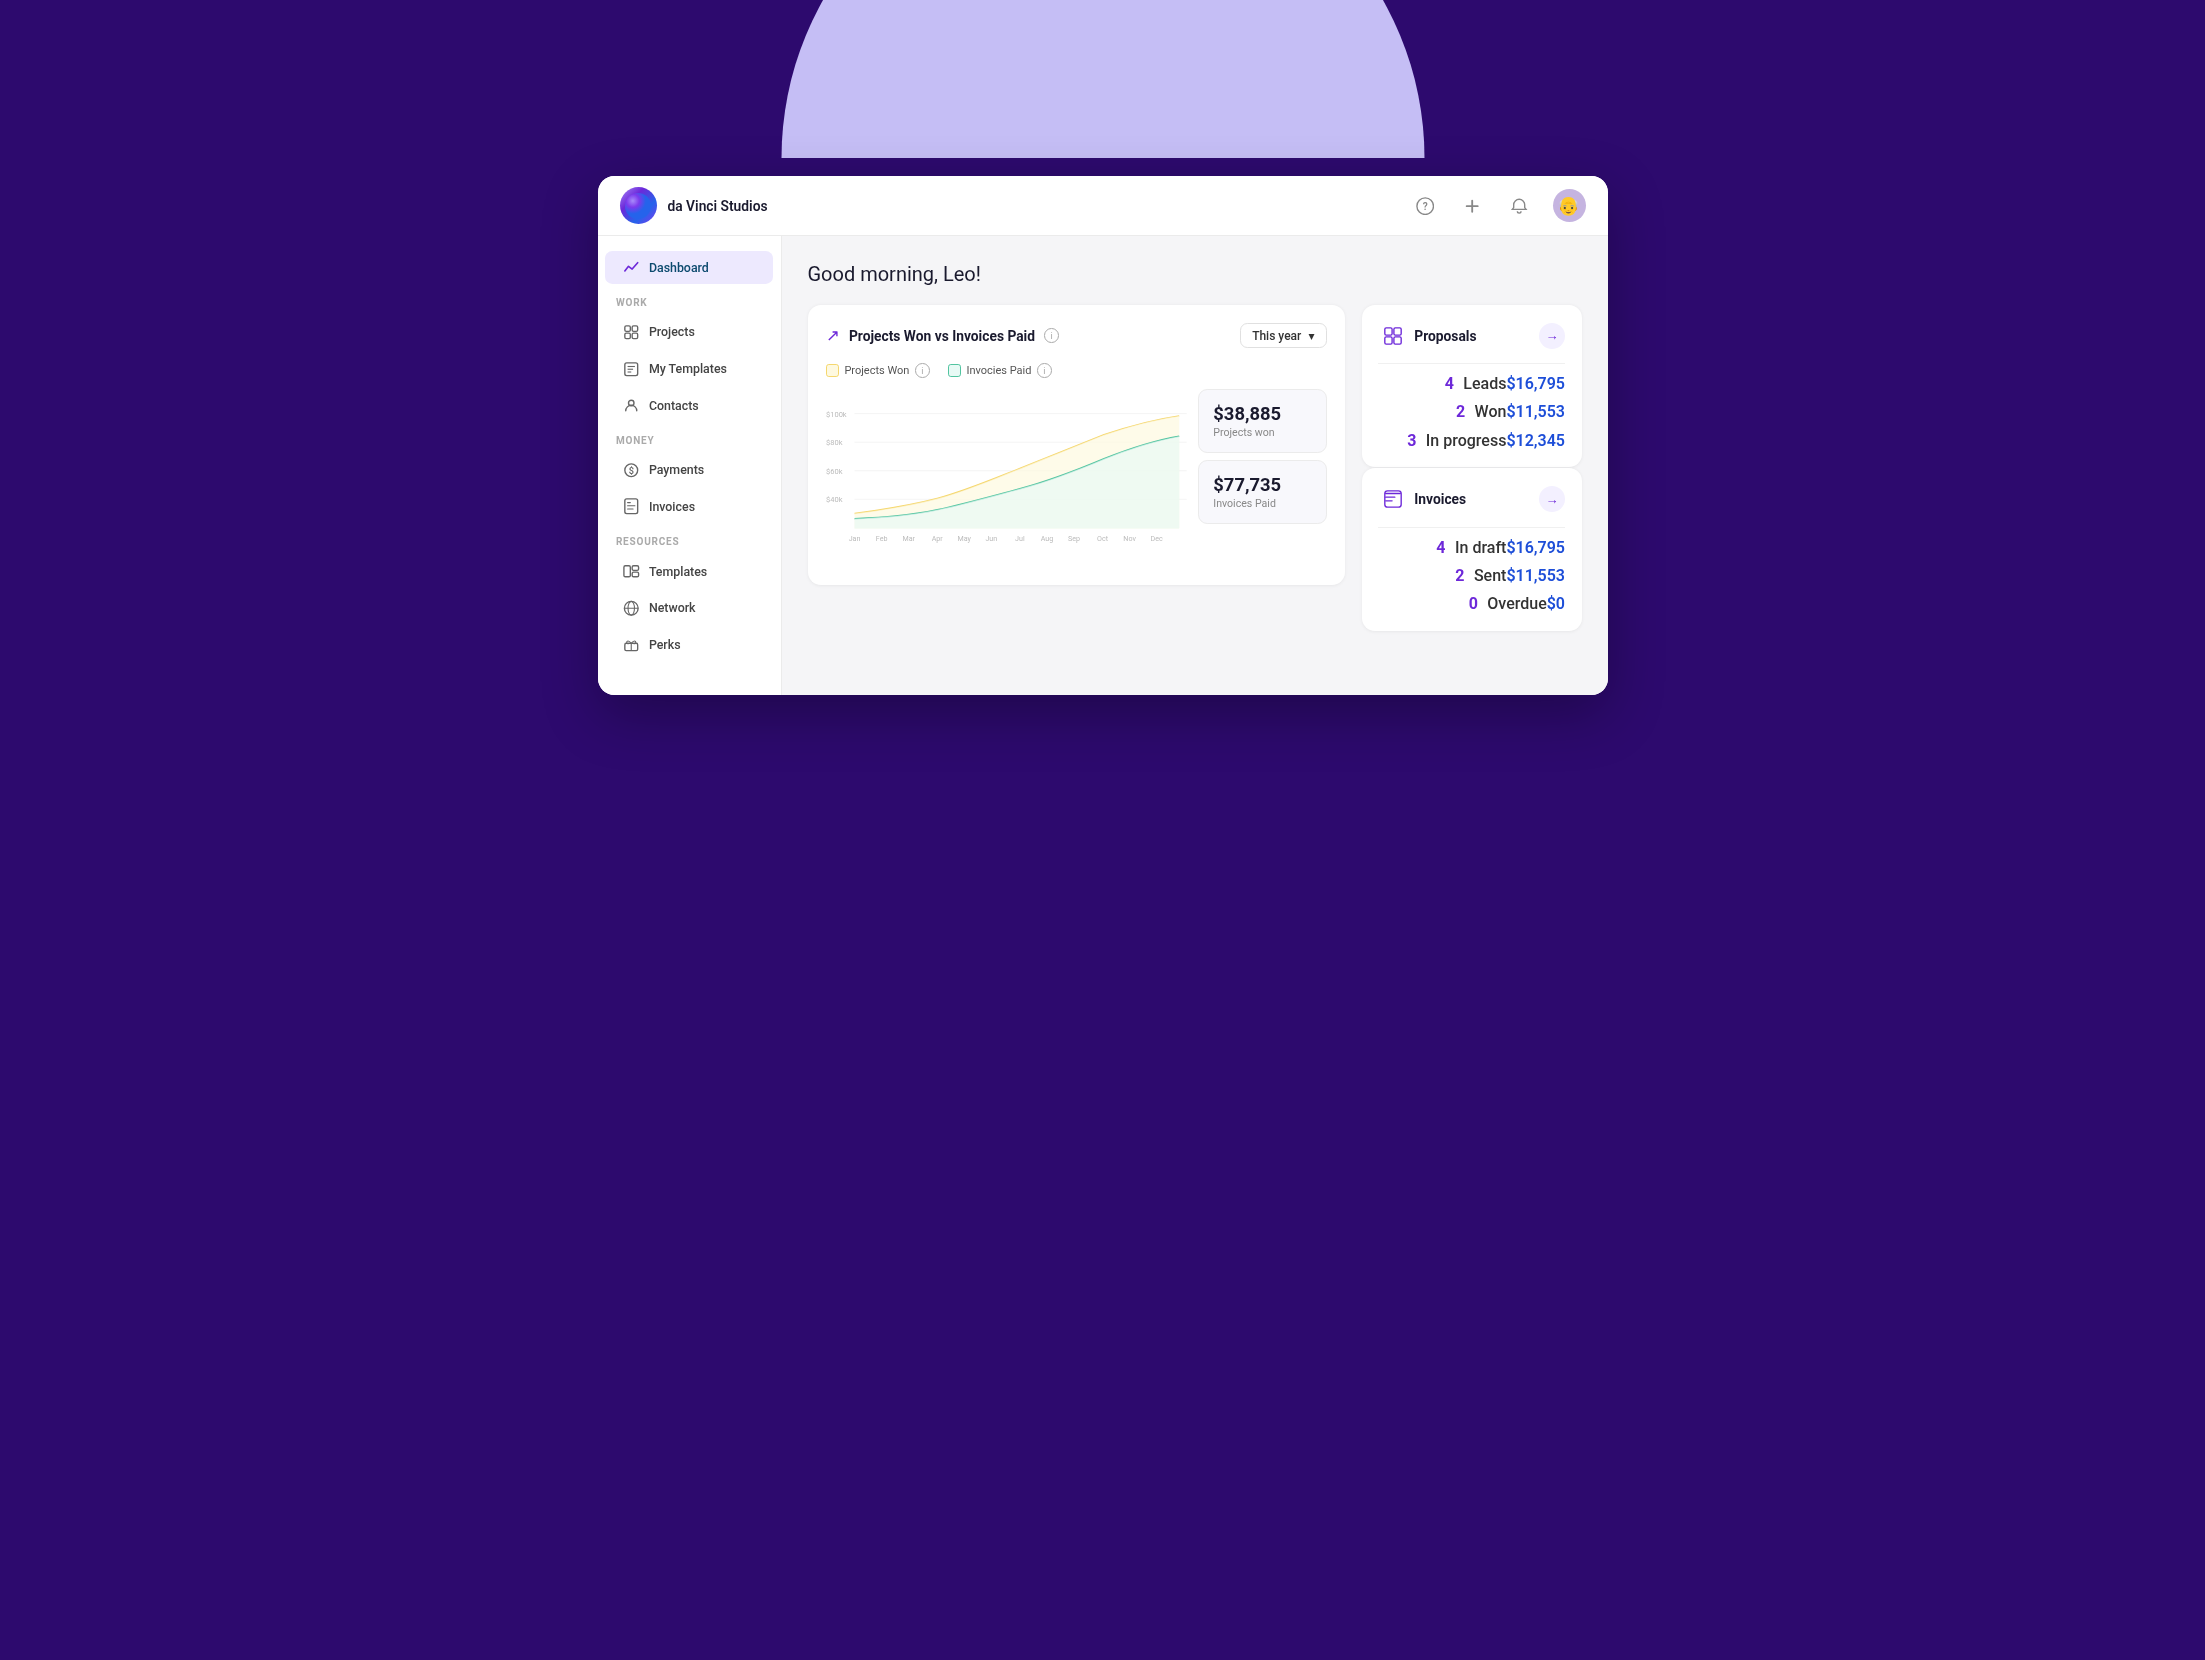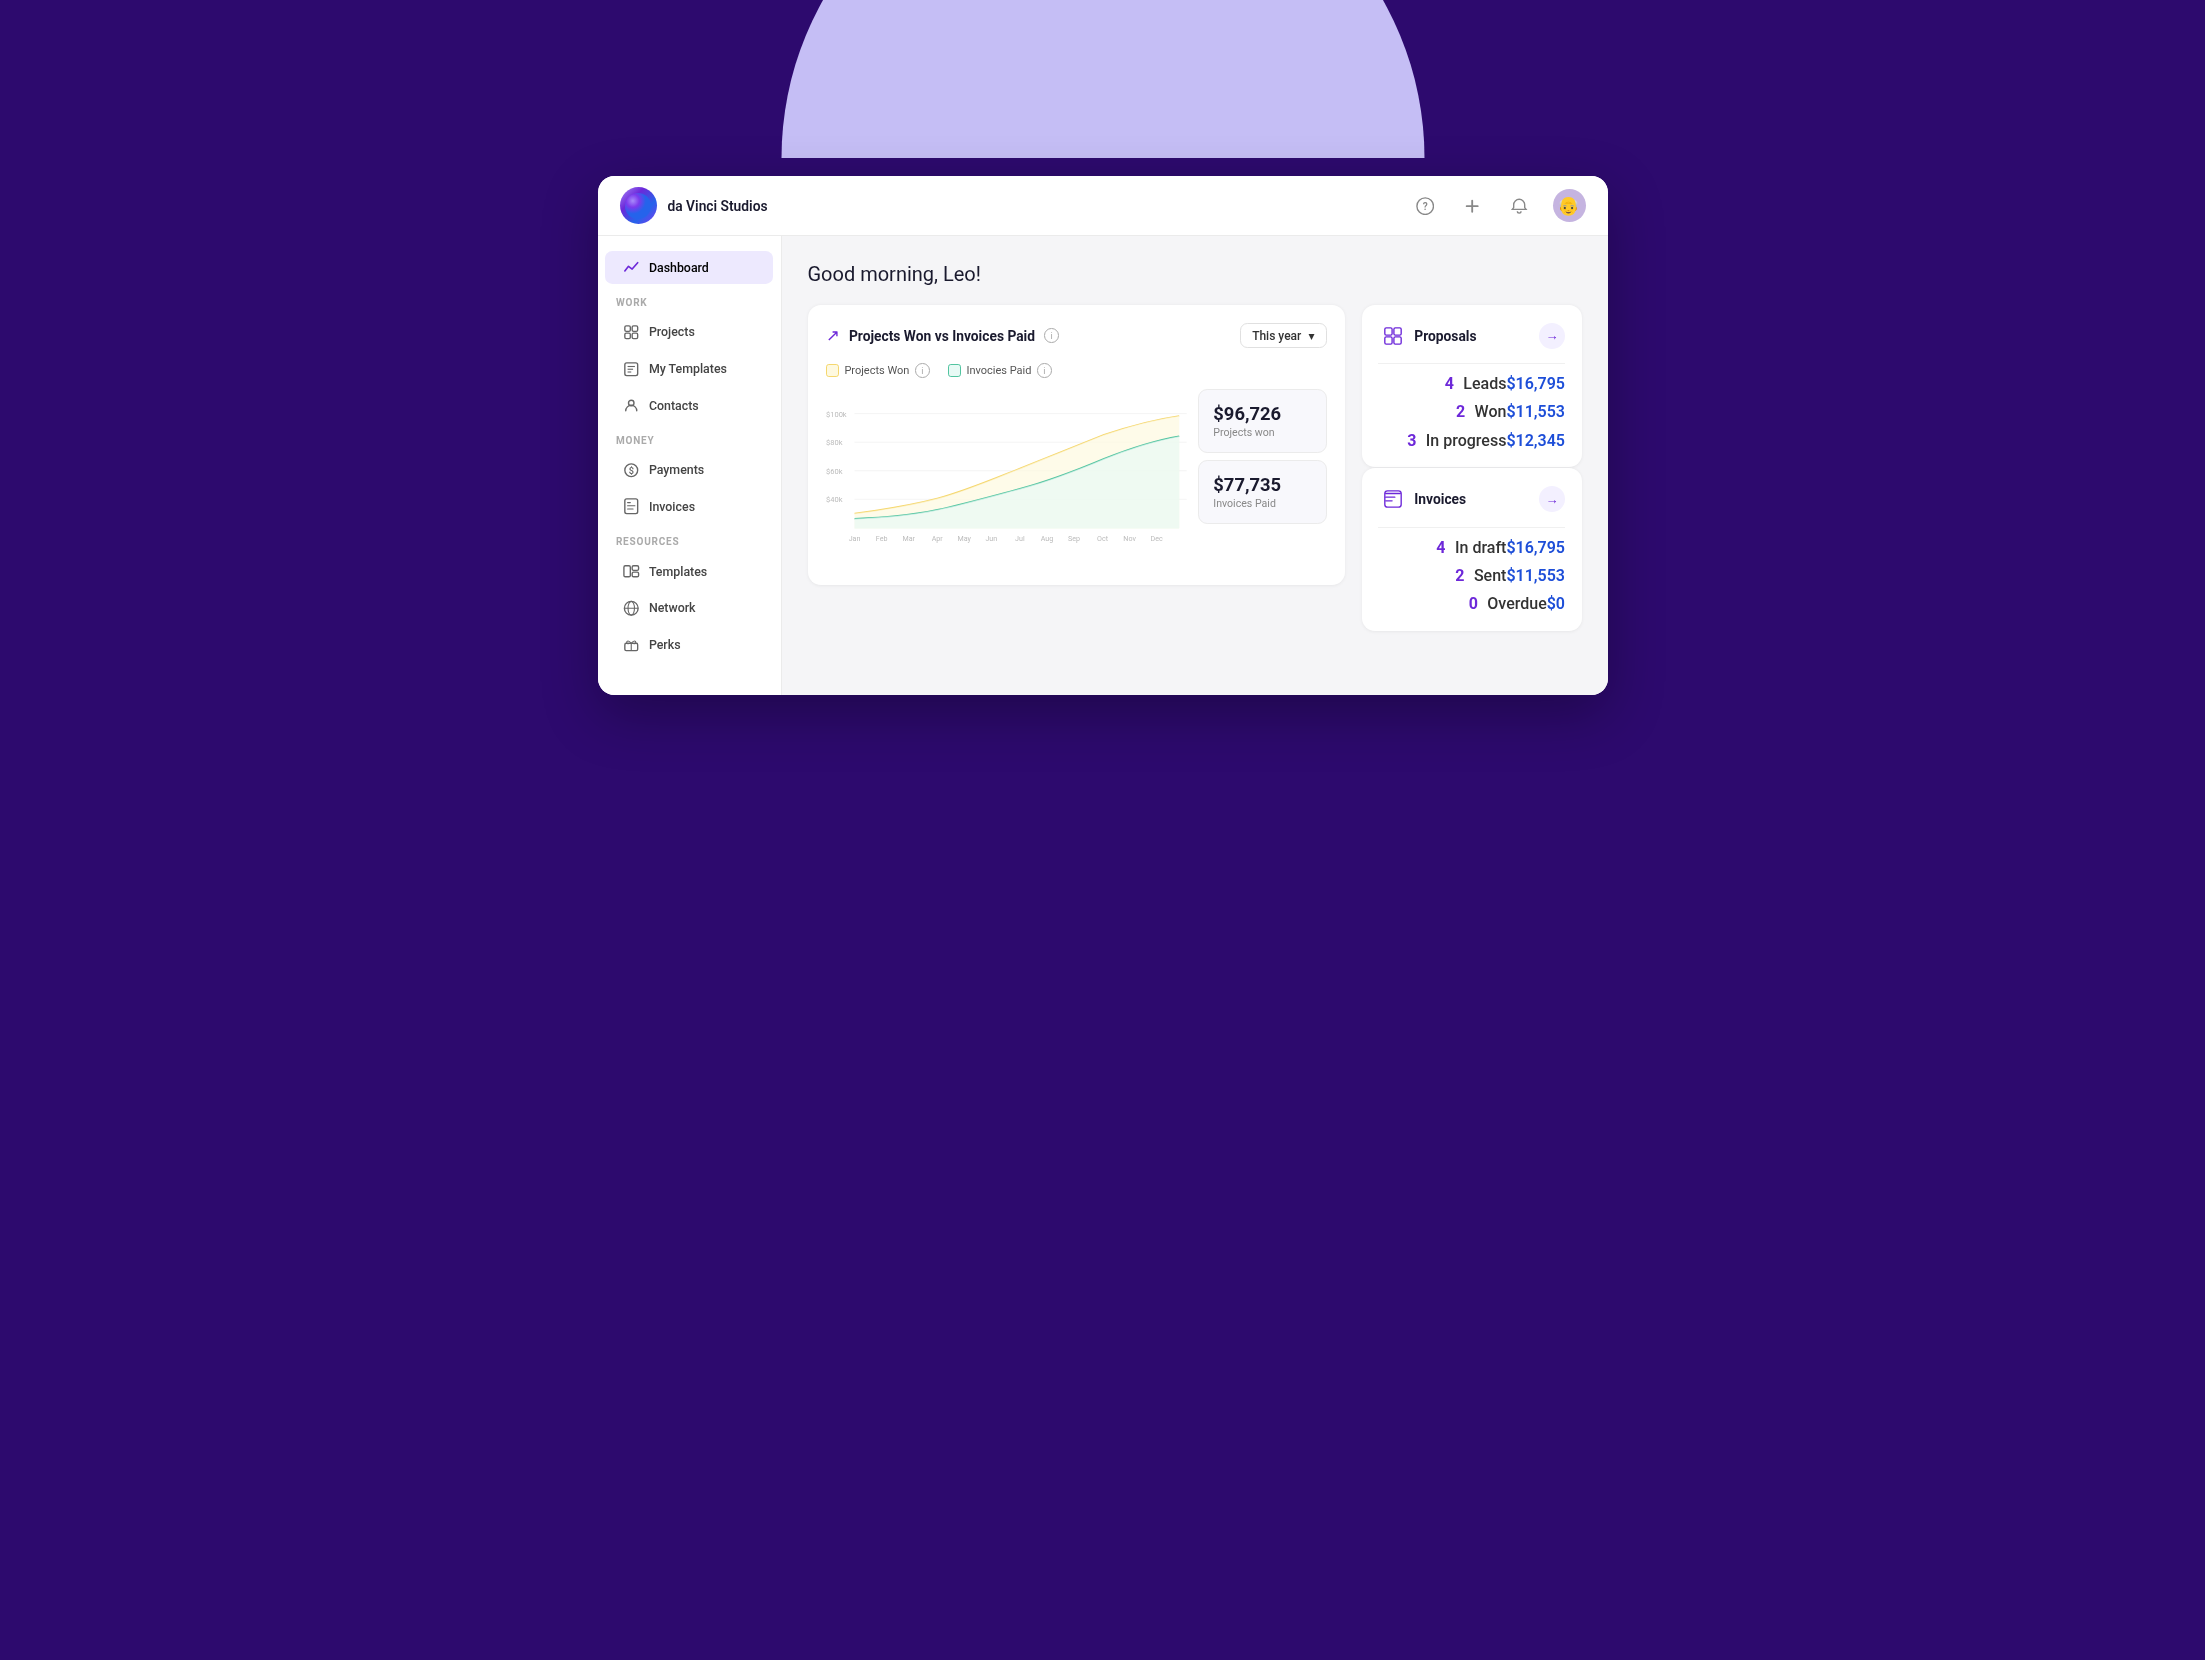--- a/index.html
+++ b/index.html
@@ -150,21 +150,21 @@
       cursor: pointer;
       border-radius: 7.3px;
       margin: 0 7.3px;
       color: #444;
       font-size: 12.4px;
       font-weight: 500;
       transition: background 0.15s;
     }
     .sidebar-item.active {
       background: #ede9fe;
-      color: #000000;
+      color: #0c4a6e;
     }
     .sidebar-item .icon {
       width: 16.5px;
       height: 16.5px;
       display: flex;
       align-items: center;
       justify-content: center;
       flex-shrink: 0;
     }
     .sidebar-item .icon svg { width: 16.5px; height: 16.5px; }
@@ -598,21 +598,21 @@
                 <text x="294" y="182" font-size="9.5" fill="#bbb" text-anchor="middle">Aug</text>
                 <text x="330" y="182" font-size="9.5" fill="#bbb" text-anchor="middle">Sep</text>
                 <text x="368" y="182" font-size="9.5" fill="#bbb" text-anchor="middle">Oct</text>
                 <text x="404" y="182" font-size="9.5" fill="#bbb" text-anchor="middle">Nov</text>
                 <text x="440" y="182" font-size="9.5" fill="#bbb" text-anchor="middle">Dec</text>
               </svg>
             </div>
 
             <div class="chart-stats">
               <div class="stat-box">
-                <span class="stat-amount">$96,726</span>
+                <span class="stat-amount">$38,885</span>
                 <span class="stat-label">Projects won</span>
               </div>
               <div class="stat-box">
                 <span class="stat-amount">$77,735</span>
                 <span class="stat-label">Invoices Paid</span>
               </div>
             </div>
           </div>
         </div>
 

